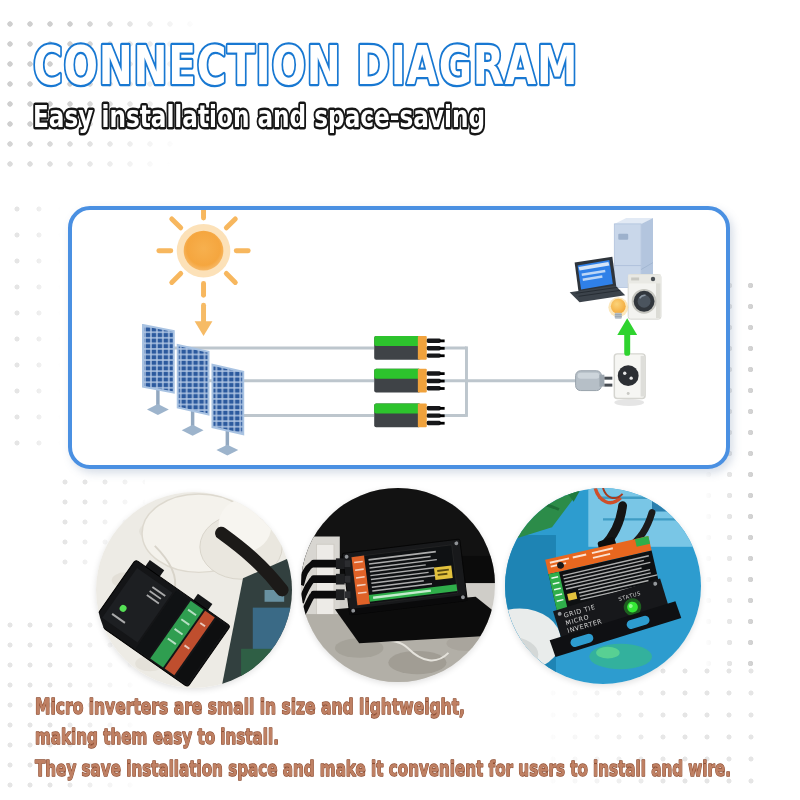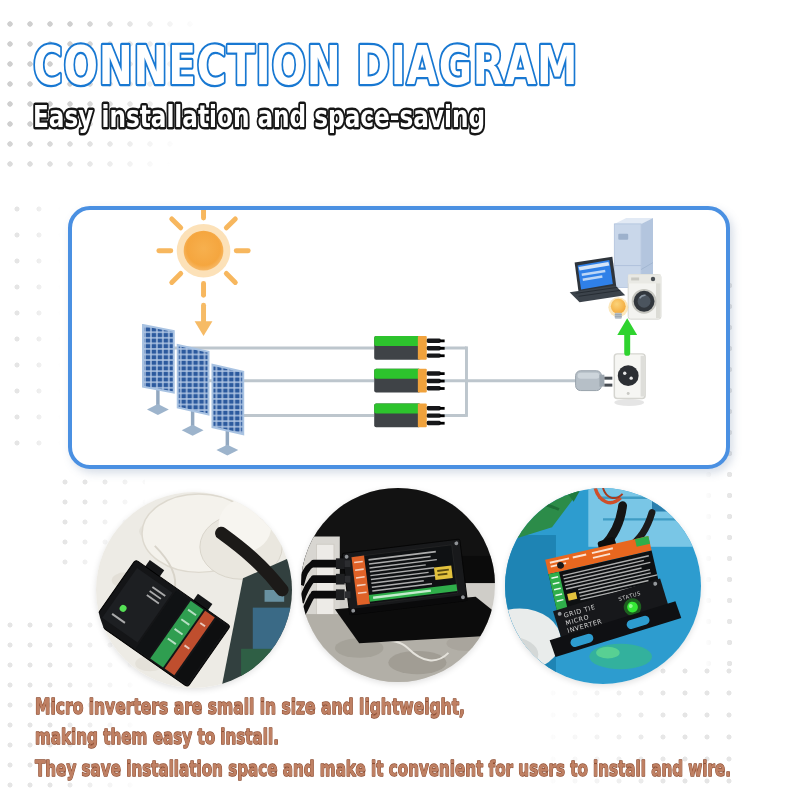--- a/index.html
+++ b/index.html
@@ -1,18 +1,18 @@
 <!DOCTYPE html>
 <html><head>
 <meta charset="utf-8">
 <style>
   html,body{margin:0;padding:0;background:#fff;}
   #canvas{
     position:relative;width:744px;height:800px;background:#ffffff;
-    overflow:hidden;font-family:"DejaVu Sans",sans-serif;
+    overflow:hidden;font-family:"DejaVu Sans",sans-serif;padding-left:24px;
   }
   .dots{
     position:absolute;
     background-image:radial-gradient(circle, rgba(168,168,168,.55) 2.4px, rgba(168,168,168,0) 3px);
     background-size:20px 20px;
     pointer-events:none;
   }
   .dots.faint{background-image:radial-gradient(circle, rgba(190,190,190,.4) 2.2px, rgba(190,190,190,0) 2.8px);}
   .fade-r{-webkit-mask-image:linear-gradient(to right,#000 35%,transparent 90%);mask-image:linear-gradient(to right,#000 35%,transparent 90%);}
   .fade-l{-webkit-mask-image:linear-gradient(to left,#000 45%,transparent 95%);mask-image:linear-gradient(to left,#000 45%,transparent 95%);}

